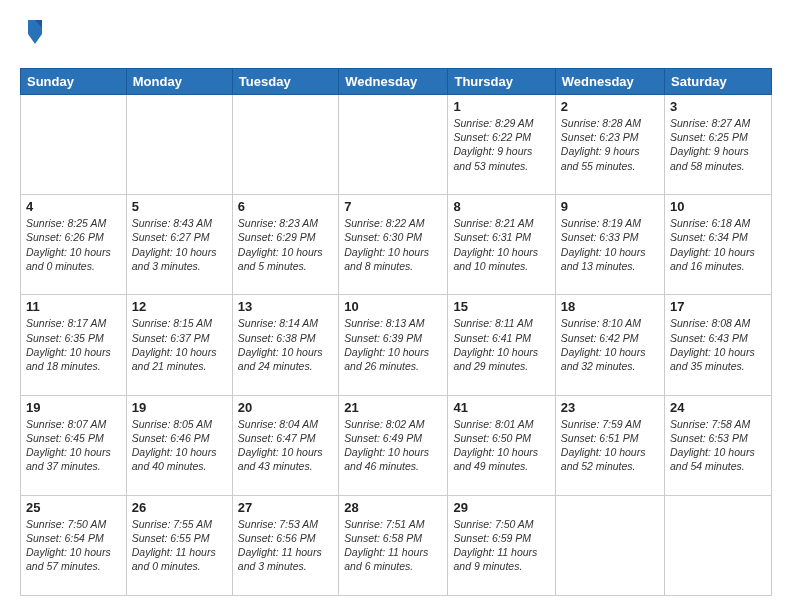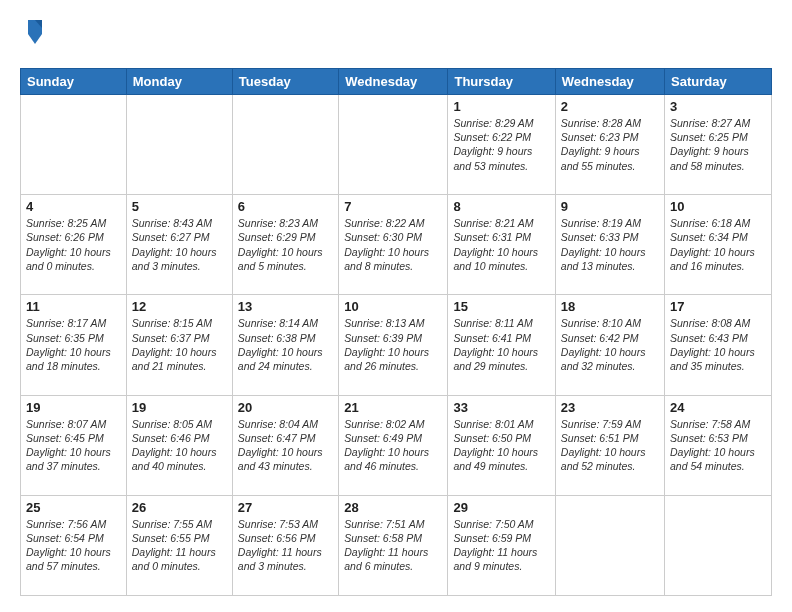--- a/index.html
+++ b/index.html
@@ -288,21 +288,21 @@
 and 43 minutes.</div>
           </td>
           <td>
             <span class="day-num">21</span>
             <div class="day-info">Sunrise: 8:02 AM
 Sunset: 6:49 PM
 Daylight: 10 hours
 and 46 minutes.</div>
           </td>
           <td>
-            <span class="day-num">33</span>
+            <span class="day-num">41</span>
             <div class="day-info">Sunrise: 8:01 AM
 Sunset: 6:50 PM
 Daylight: 10 hours
 and 49 minutes.</div>
           </td>
           <td>
             <span class="day-num">23</span>
             <div class="day-info">Sunrise: 7:59 AM
 Sunset: 6:51 PM
 Daylight: 10 hours
@@ -312,21 +312,21 @@
             <span class="day-num">24</span>
             <div class="day-info">Sunrise: 7:58 AM
 Sunset: 6:53 PM
 Daylight: 10 hours
 and 54 minutes.</div>
           </td>
         </tr>
         <tr>
           <td>
             <span class="day-num">25</span>
-            <div class="day-info">Sunrise: 7:56 AM
+            <div class="day-info">Sunrise: 7:50 AM
 Sunset: 6:54 PM
 Daylight: 10 hours
 and 57 minutes.</div>
           </td>
           <td>
             <span class="day-num">26</span>
             <div class="day-info">Sunrise: 7:55 AM
 Sunset: 6:55 PM
 Daylight: 11 hours
 and 0 minutes.</div>

